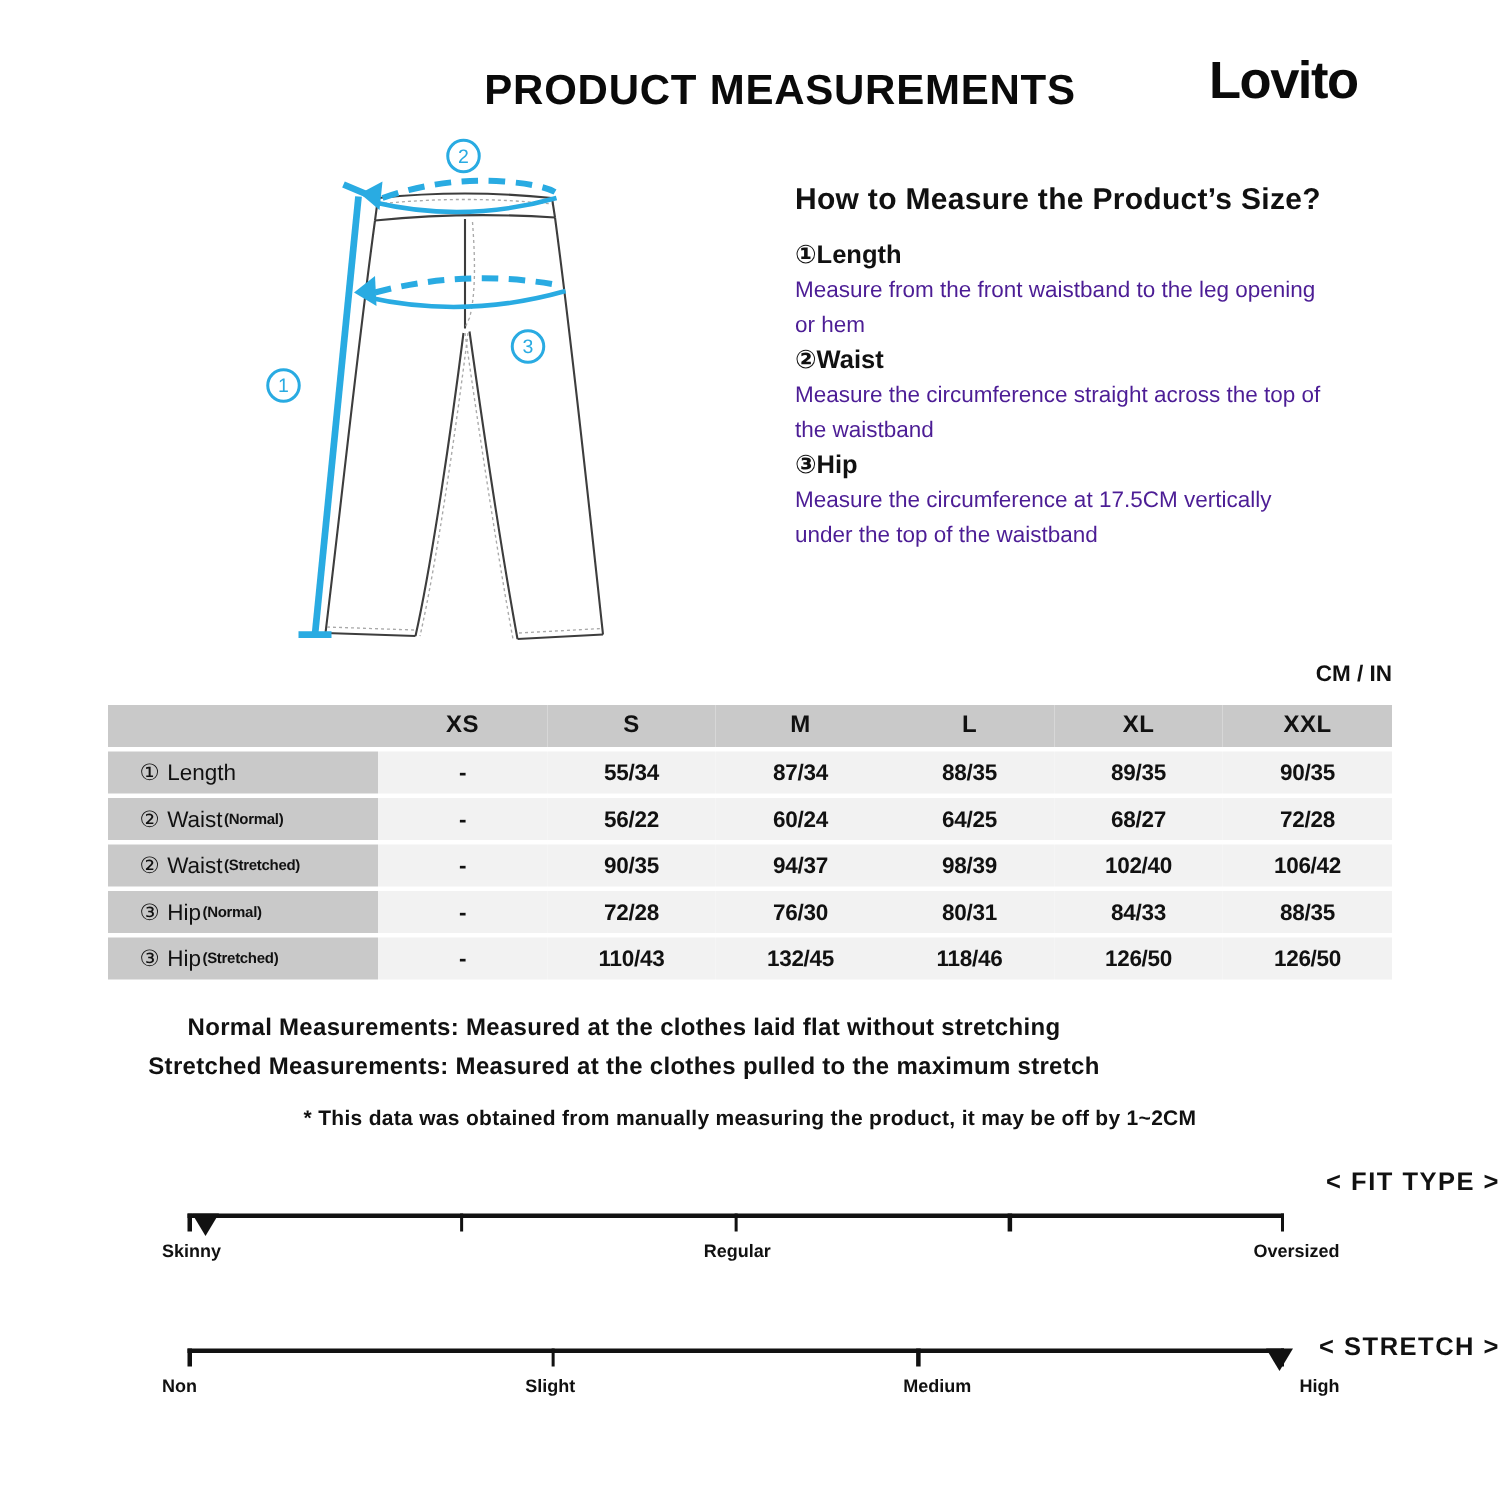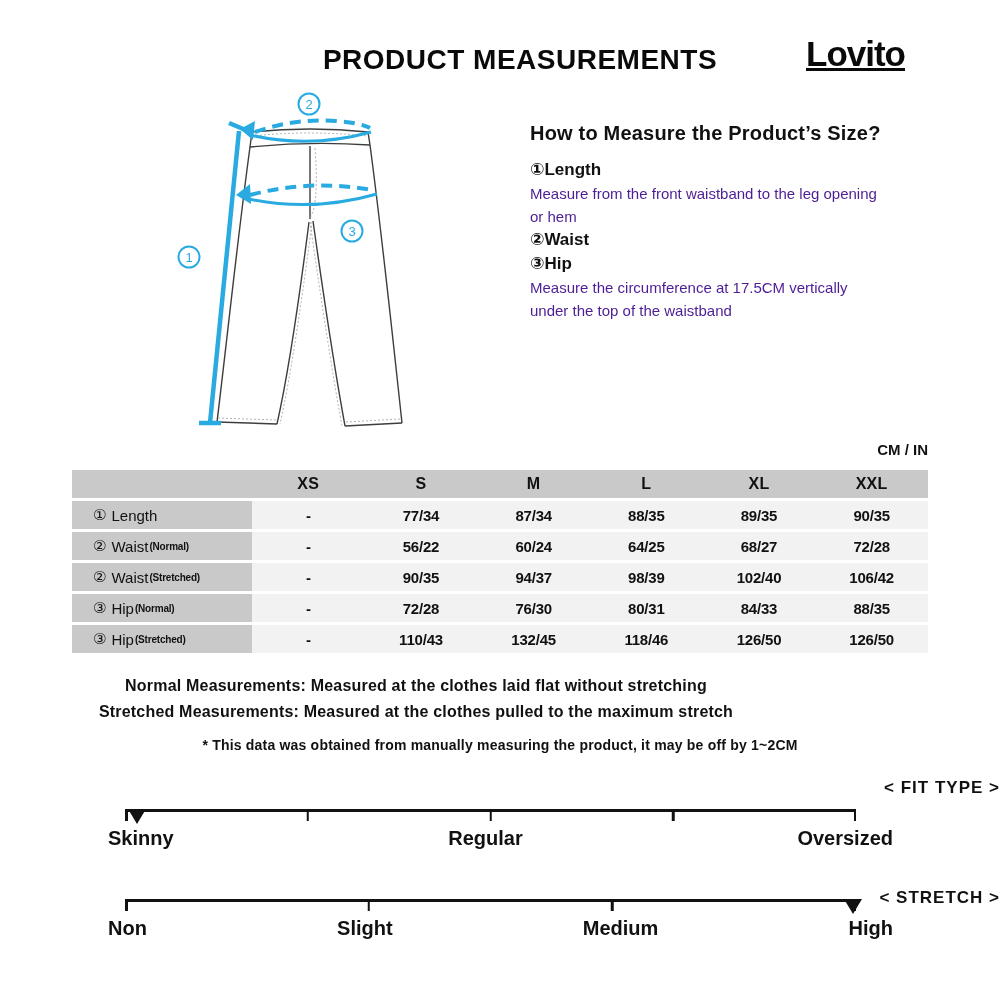--- a/index.html
+++ b/index.html
@@ -2,21 +2,21 @@
 <html><head>
 <meta charset="utf-8">
 <style>
   * { margin:0; padding:0; box-sizing:border-box; }
   body { background:#ffffff; font-family:"Liberation Sans","DejaVu Sans",sans-serif; color:#111; }
   .page { position:relative; width:1000px; height:1000px; background:#fff; overflow:hidden; margin:0 auto; }
 
   .main-title { position:absolute; top:44px; left:0; width:1000px; text-align:center;
     font-size:28px; font-weight:700; letter-spacing:.5px; color:#0a0a0a;padding-left:40px; }
   .brand-logo { position:absolute; top:34px; left:806px; font-size:35px; font-weight:700;
-    letter-spacing:-1px; color:#0a0a0a;text-decoration:underline; }
+    letter-spacing:-1px; color:#0a0a0a; }
 
   .diagram { position:absolute; left:140px; top:85px; width:360px; height:360px; }
 
   .howto { position:absolute; left:530px; top:122px; width:436px; }
   .howto-title { font-size:20px; font-weight:700; white-space:nowrap; letter-spacing:.2px; margin-bottom:13px; }
   .howto-item-name { font-size:17px; font-weight:700; line-height:24px; }
   .howto-item-desc { width:352px; font-size:15px; line-height:23px; color:#4c1d95; }
 
   .unit-label { position:absolute; top:441px; left:72px; width:856px; text-align:right;
     font-size:15px; font-weight:700; }
@@ -49,21 +49,21 @@
   .tick.t-end-l { left:0; }
   .tick.t-end-r { right:0; }
   .tick.t-mid { transform:translateX(-50%); }
   .marker { position:absolute; top:0; width:0; height:0;
     border-left:9px solid transparent; border-right:9px solid transparent;
     border-top:15px solid #111; transform:translateX(-50%); }
   .marker-left { left:12px; }
   .marker-right { left:calc(100% - 3px); }
 
   .scale-labels { position:absolute; left:108px; width:785px; display:flex;
-    justify-content:space-between; font-size:20px; font-weight:700; }
+    justify-content:space-between; font-size:12px; font-weight:700; }
   .fit-labels { top:827px; }
   .stretch-labels { top:917px; }
 </style>
 </head>
 <body>
 
 <div class="page">
 
   <div class="main-title">PRODUCT MEASUREMENTS</div>
   <div class="brand-logo">Lovito</div>
@@ -111,20 +111,21 @@
   </svg>
 
   <div class="howto">
     <div class="howto-title">How to Measure the Product’s Size?</div>
     <div>
       <div class="howto-item-name"><span>①</span><span>Length</span></div>
       <div class="howto-item-desc">Measure from the front waistband to the leg opening or hem</div>
     </div>
     <div>
       <div class="howto-item-name"><span>②</span><span>Waist</span></div>
+      <div class="howto-item-desc">Measure the circumference straight across the top of the waistband</div>
     </div>
     <div>
       <div class="howto-item-name"><span>③</span><span>Hip</span></div>
       <div class="howto-item-desc">Measure the circumference at 17.5CM vertically under the top of the waistband</div>
     </div>
   </div>
 
   <div class="unit-label">CM / IN</div>
 
   <div class="size-table">
@@ -135,21 +136,21 @@
     <div class="cell head">L</div>
     <div class="cell head">XL</div>
     <div class="cell head">XXL</div>
 
     <div class="cell label">
         <span class="row-num">①</span>
         <span>Length</span>
         <span class="row-sub"></span>
       </div>
     <div class="cell value">-</div>
-    <div class="cell value">77/34</div>
+    <div class="cell value">55/34</div>
     <div class="cell value">87/34</div>
     <div class="cell value">88/35</div>
     <div class="cell value">89/35</div>
     <div class="cell value">90/35</div>
 
     <div class="cell label">
         <span class="row-num">②</span>
         <span>Waist</span>
         <span class="row-sub">(Normal)</span>
       </div>

